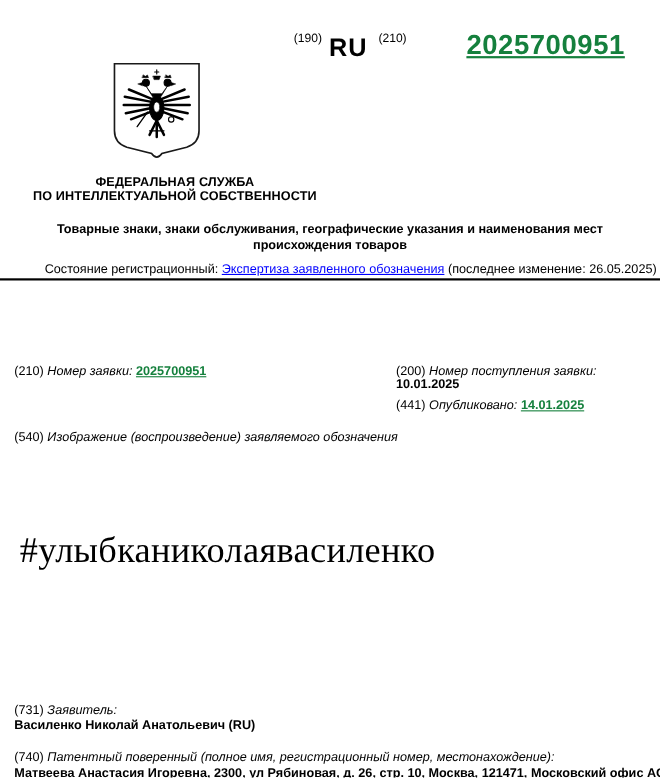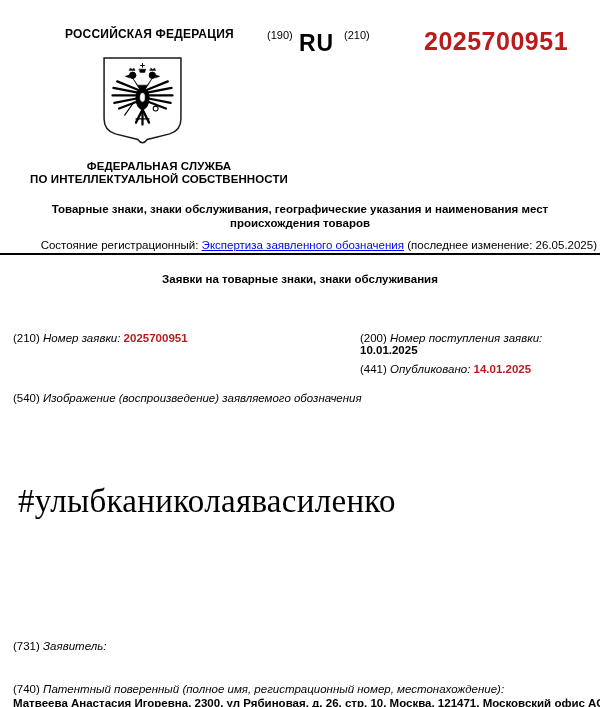--- a/index.html
+++ b/index.html
@@ -6,21 +6,21 @@
   html,body { background:#ffffff; }
   .page {
     position:relative; width:600px; height:707px; margin:0 auto;
     background:#ffffff; overflow:hidden; color:#000;
     font-family:"Liberation Sans", sans-serif; font-size:11.5px;
   }
   .abs { position:absolute; }
   .b { font-weight:bold; }
   .i { font-style:italic; }
   .lnk { color:#0000ff; text-decoration:underline; cursor:pointer; }
-  .lnk-bold { color:#b91c1c; font-weight:bold; cursor:pointer; }
+  .lnk-bold { color:#15803d; text-decoration:underline; font-weight:bold; cursor:pointer; }
 
   .country-title { left:65px; top:27px; font-size:12px; font-weight:bold; letter-spacing:0.2px; }
   .code-190 { left:267px; top:29px; font-size:11px; }
   .ru-code { left:299px; top:30px; font-size:23px; font-weight:bold; letter-spacing:1px; }
   .code-210-top { left:344px; top:29px; font-size:11px; }
   .app-link-big { left:424px; top:27px; font-size:25px; letter-spacing:0.5px; }
 
   .coat { left:100px; top:57px; width:85px; height:90px; }
 
   .agency { left:0; top:160px; width:318px; text-align:center; font-weight:bold; line-height:13px; letter-spacing:0.1px; }
@@ -40,21 +40,20 @@
   .field-731 { left:13px; top:640px; }
   .applicant-name { left:13px; top:654px; font-weight:bold; }
   .field-740 { left:13px; top:683px; width:580px; }
   .attorney-line { left:13px; top:697px; width:590px; font-weight:bold; white-space:nowrap; }
 </style>
 </head>
 <body>
 
 <div class="page">
 
-  <div class="abs country-title">РОССИЙСКАЯ ФЕДЕРАЦИЯ</div>
   <div class="abs code-190">(190)</div>
   <div class="abs ru-code">RU</div>
   <div class="abs code-210-top">(210)</div>
   <a class="abs app-link-big lnk-bold">2025700951</a>
 
   <div class="abs coat">
     <svg width="85" height="90" viewBox="0 0 90 96" xmlns="http://www.w3.org/2000/svg">
 
       <path d="M4,1 L86,1 L86,66 Q86,78 74,82 L50,88 Q45,95 40,88 L16,82 Q4,78 4,66 Z" fill="none" stroke="#1a1a1a" stroke-width="1.6"></path>
       <g stroke="#000" fill="none" stroke-linecap="round">
@@ -104,30 +103,30 @@
 
   <div class="abs agency">
     <div>ФЕДЕРАЛЬНАЯ СЛУЖБА</div>
     <div>ПО ИНТЕЛЛЕКТУАЛЬНОЙ СОБСТВЕННОСТИ</div>
   </div>
 
   <div class="abs status-line"><span>Состояние регистрационный: </span><a class="lnk">Экспертиза заявленного обозначения</a><span> (последнее изменение: 26.05.2025)</span></div>
 
   <div class="abs rule"></div>
 
-  <div class="abs section-title">Заявки на товарные знаки, знаки обслуживания</div>
 
   <div class="abs field-210"><span>(210)</span>&nbsp;<span class="i">Номер заявки: </span><a class="lnk-bold">2025700951</a></div>
 
   <div class="abs field-200"><span>(200)</span>&nbsp;<span class="i">Номер поступления заявки: </span><span class="b">10.01.2025</span></div>
 
   <div class="abs field-441"><span>(441)</span>&nbsp;<span class="i">Опубликовано: </span><a class="lnk-bold">14.01.2025</a></div>
 
   <div class="abs field-540"><span>(540)</span>&nbsp;<span class="i">Изображение (воспроизведение) заявляемого обозначения</span></div>
 
   <div class="abs tm-text">#улыбканиколаявасиленко</div>
 
   <div class="abs field-731"><span>(731)</span>&nbsp;<span class="i">Заявитель:</span></div>
+  <div class="abs applicant-name">Василенко Николай Анатольевич (RU)</div>
 
   <div class="abs field-740"><span>(740)</span>&nbsp;<span class="i">Патентный поверенный (полное имя, регистрационный номер, местонахождение):</span></div>
   <div class="abs attorney-line">Матвеева Анастасия Игоревна, 2300, ул Рябиновая, д. 26, стр. 10, Москва, 121471, Московский офис АО</div>
 
 </div>
 
 </body></html>

